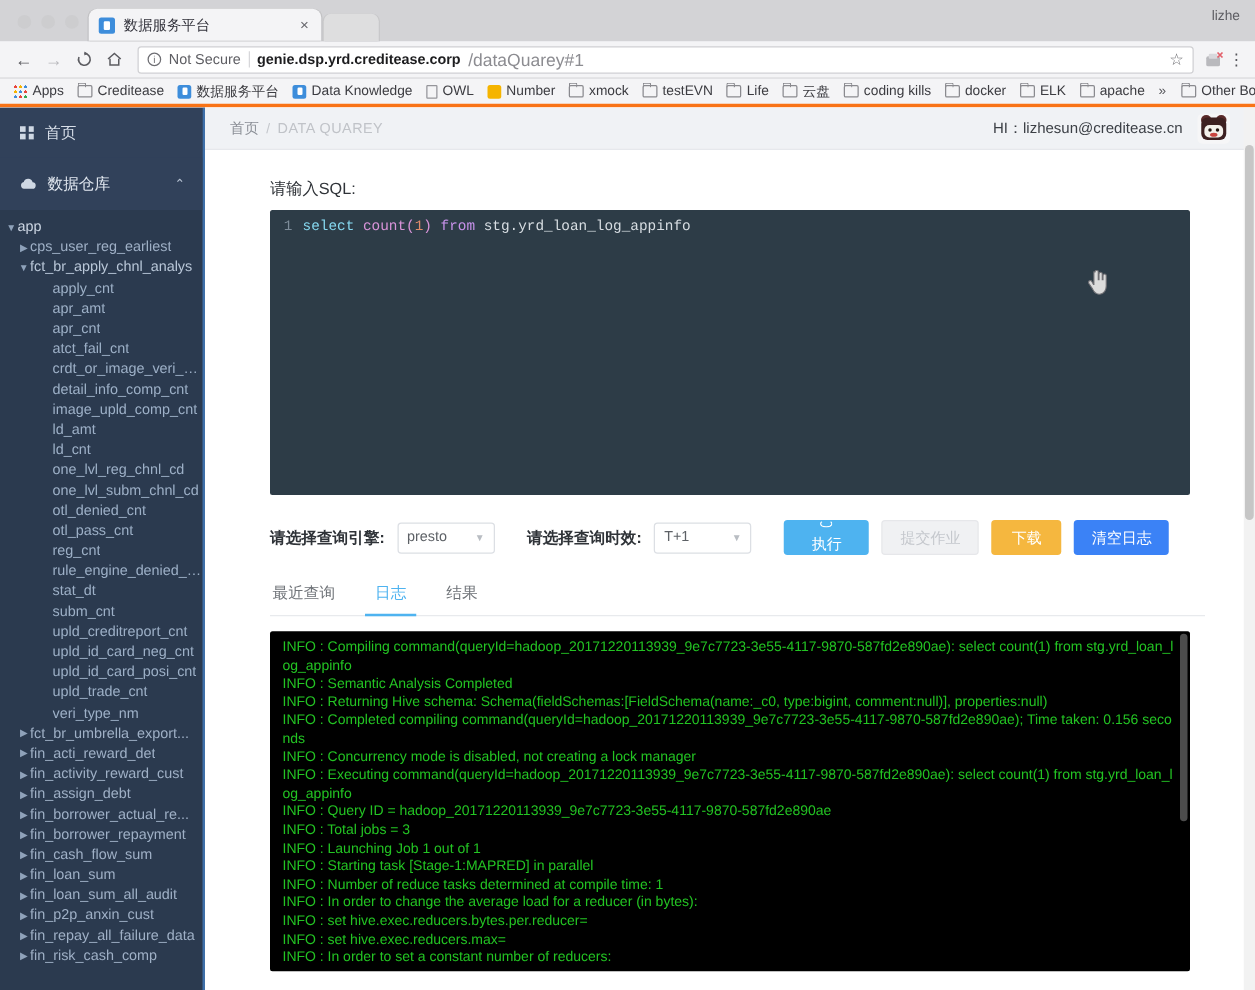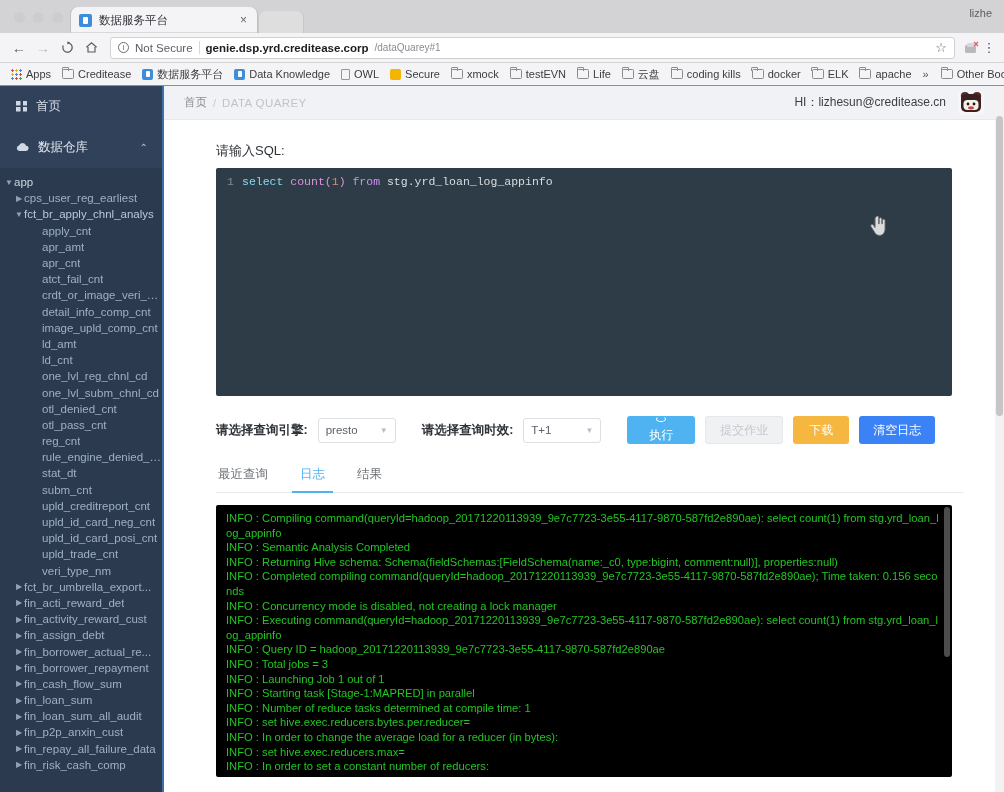--- a/index.html
+++ b/index.html
@@ -57,29 +57,29 @@
     border-radius: 3px; display: flex; align-items: center; padding: 0 7px;
     margin: 0 6px; gap: 6px; overflow: hidden;
   }
   .info-ic {
     width: 11px; height: 11px; border: 1.2px solid #6e6e73; border-radius: 50%;
     font-size: 8px; line-height: 9px; text-align: center; color: #6e6e73; flex: none;
   }
   .notsecure { font-size: 11.5px; color: #5e5e63; white-space: nowrap; }
   .omni-sep { width: 1px; height: 13px; background: #d7d7da; flex: none; }
   .url-host { font-size: 11.5px; color: #1d1d1f; font-weight: bold; white-space: nowrap; }
-  .url-path { font-size: 10px; color: #8c8c91; white-space: nowrap; }
+  .url-path { font-size: 14px; color: #8c8c91; white-space: nowrap; }
   .star { font-size: 13px; color: #6d6d72; margin-left: auto; }
   .ext-ic { width: 17px; height: 16px; position: relative; }
   .ext-ic svg { display: block; }
   .kebab { font-size: 13px; color: #56565b; letter-spacing: 0; width: 14px; text-align:center; }
 
   .bookmarks {
     height: 23px; background: #f4f4f6; display: flex; align-items: center;
-    gap: 3px; padding: 0 7px; border-bottom: 1px solid #f97316; flex: none;
+    gap: 3px; padding: 0 7px; border-bottom: 3px solid #f97316; flex: none;
     position: relative; overflow: hidden;
   }
   .bm { display: flex; align-items: center; gap: 4px; padding: 1px 4px; white-space: nowrap; }
   .bm-label { font-size: 11px; color: #3c3c41; }
   .bm-apps-ic {
     width: 11px; height: 11px;
     background:
       radial-gradient(circle 1.2px at 1.5px 1.5px, #e8453c 99%, transparent 100%),
       radial-gradient(circle 1.2px at 5.5px 1.5px, #f5b400 99%, transparent 100%),
       radial-gradient(circle 1.2px at 9.5px 1.5px, #3f8ddb 99%, transparent 100%),
@@ -309,21 +309,21 @@
           <i></i>
         </span>
       <span class="bm-label">Data Knowledge</span>
     </div>
     <div class="bm">
       <span class="page-ic"></span>
       <span class="bm-label">OWL</span>
     </div>
     <div class="bm">
       <span class="dav-ic"></span>
-      <span class="bm-label">Secure</span>
+      <span class="bm-label">Number</span>
     </div>
     <div class="bm">
       <span class="folder-ic"></span>
       <span class="bm-label">xmock</span>
     </div>
     <div class="bm">
       <span class="folder-ic"></span>
       <span class="bm-label">testEVN</span>
     </div>
     <div class="bm">
@@ -599,22 +599,22 @@
               <div class="log-line">INFO : Semantic Analysis Completed</div>
               <div class="log-line">INFO : Returning Hive schema: Schema(fieldSchemas:[FieldSchema(name:_c0, type:bigint, comment:null)], properties:null)</div>
               <div class="log-line">INFO : Completed compiling command(queryId=hadoop_20171220113939_9e7c7723-3e55-4117-9870-587fd2e890ae); Time taken: 0.156 seconds</div>
               <div class="log-line">INFO : Concurrency mode is disabled, not creating a lock manager</div>
               <div class="log-line">INFO : Executing command(queryId=hadoop_20171220113939_9e7c7723-3e55-4117-9870-587fd2e890ae): select count(1) from stg.yrd_loan_log_appinfo</div>
               <div class="log-line">INFO : Query ID = hadoop_20171220113939_9e7c7723-3e55-4117-9870-587fd2e890ae</div>
               <div class="log-line">INFO : Total jobs = 3</div>
               <div class="log-line">INFO : Launching Job 1 out of 1</div>
               <div class="log-line">INFO : Starting task [Stage-1:MAPRED] in parallel</div>
               <div class="log-line">INFO : Number of reduce tasks determined at compile time: 1</div>
+              <div class="log-line">INFO : In order to change the average load for a reducer (in bytes):</div>
               <div class="log-line">INFO : set hive.exec.reducers.bytes.per.reducer=</div>
-              <div class="log-line">INFO : In order to change the average load for a reducer (in bytes):</div>
               <div class="log-line">INFO : set hive.exec.reducers.max=</div>
               <div class="log-line">INFO : In order to set a constant number of reducers:</div>
             </div>
           <div class="console-scroll"></div>
         </div>
       </div>
     </div>
 
     <div class="cursor-hand">
       <svg width="18" height="20" viewBox="0 0 18 20">

